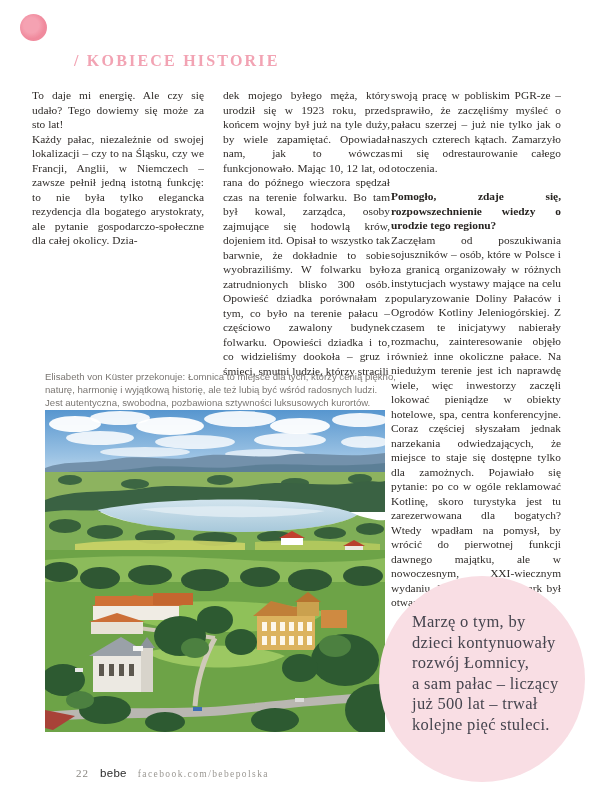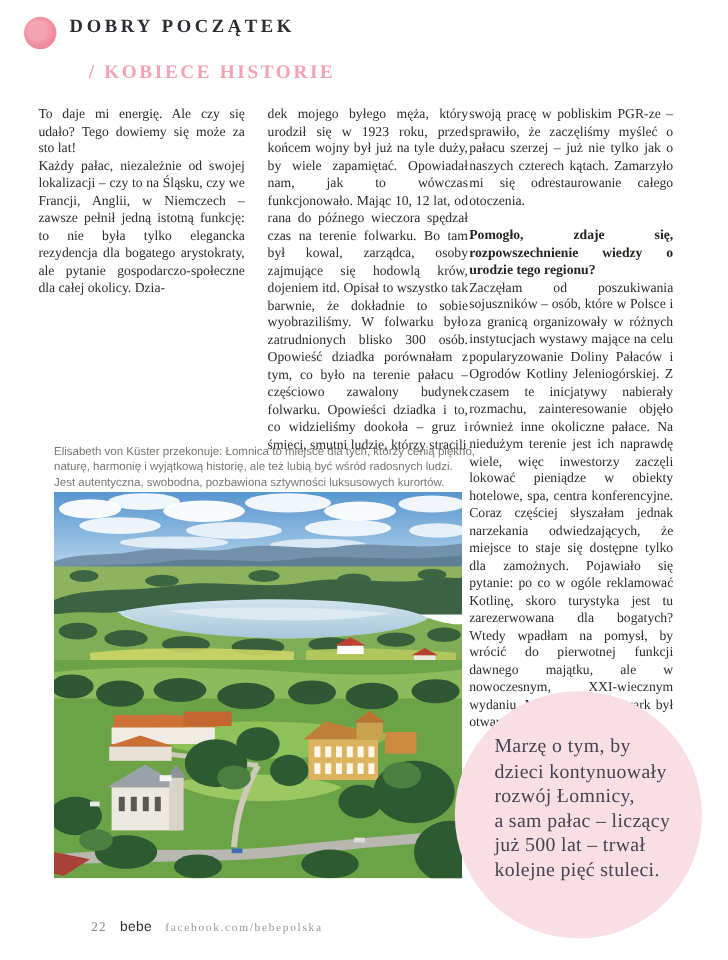--- a/index.html
+++ b/index.html
@@ -58,21 +58,20 @@
   .page-number { font-size:11px; color:#8a8782; letter-spacing:1px;margin-left:21px; }
   .magazine-logo { font-family:"Liberation Sans", sans-serif; font-weight:400; font-size:11.5px; color:#2b2b2b; letter-spacing:0.3px; }
   .footer-url { font-size:9.5px; color:#9a9792; letter-spacing:1.4px; }
 </style>
 </head>
 <body>
 
 <div class="page">
 
   <span class="brand-dot"></span>
-  <h1 class="section-title">DOBRY POCZĄTEK</h1>
   <h2 class="section-subtitle">/ KOBIECE HISTORIE</h2>
 
   <div class="col" id="col1">
     <p>To daje mi energię. Ale czy się udało? Tego dowiemy się może za sto lat!</p>
     <p>Każdy pałac, niezależnie od swojej lokalizacji – czy to na Śląsku, czy we Francji, Anglii, w Niemczech – zawsze pełnił jedną istotną funkcję: to nie była tylko elegancka rezydencja dla bogatego arystokraty, ale pytanie gospodarczo-społeczne dla całej okolicy. Dzia-</p>
   </div>
 
   <div class="col" id="col2">
     <p>dek mojego byłego męża, który urodził się w 1923 roku, przed końcem wojny był już na tyle duży, by wiele zapamiętać. Opowiadał nam, jak to wówczas funkcjonowało. Mając 10, 12 lat, od rana do późnego wieczora spędzał czas na terenie folwarku. Bo tam był kowal, zarządca, osoby zajmujące się hodowlą krów, dojeniem itd. Opisał to wszystko tak barwnie, że dokładnie to sobie wyobraziliśmy. W folwarku było zatrudnionych blisko 300 osób. Opowieść dziadka porównałam z tym, co było na terenie pałacu – częściowo zawalony budynek folwarku. Opowieści dziadka i to, co widzieliśmy dookoła – gruz i śmieci, smutni ludzie, którzy stracili</p>
   </div>

